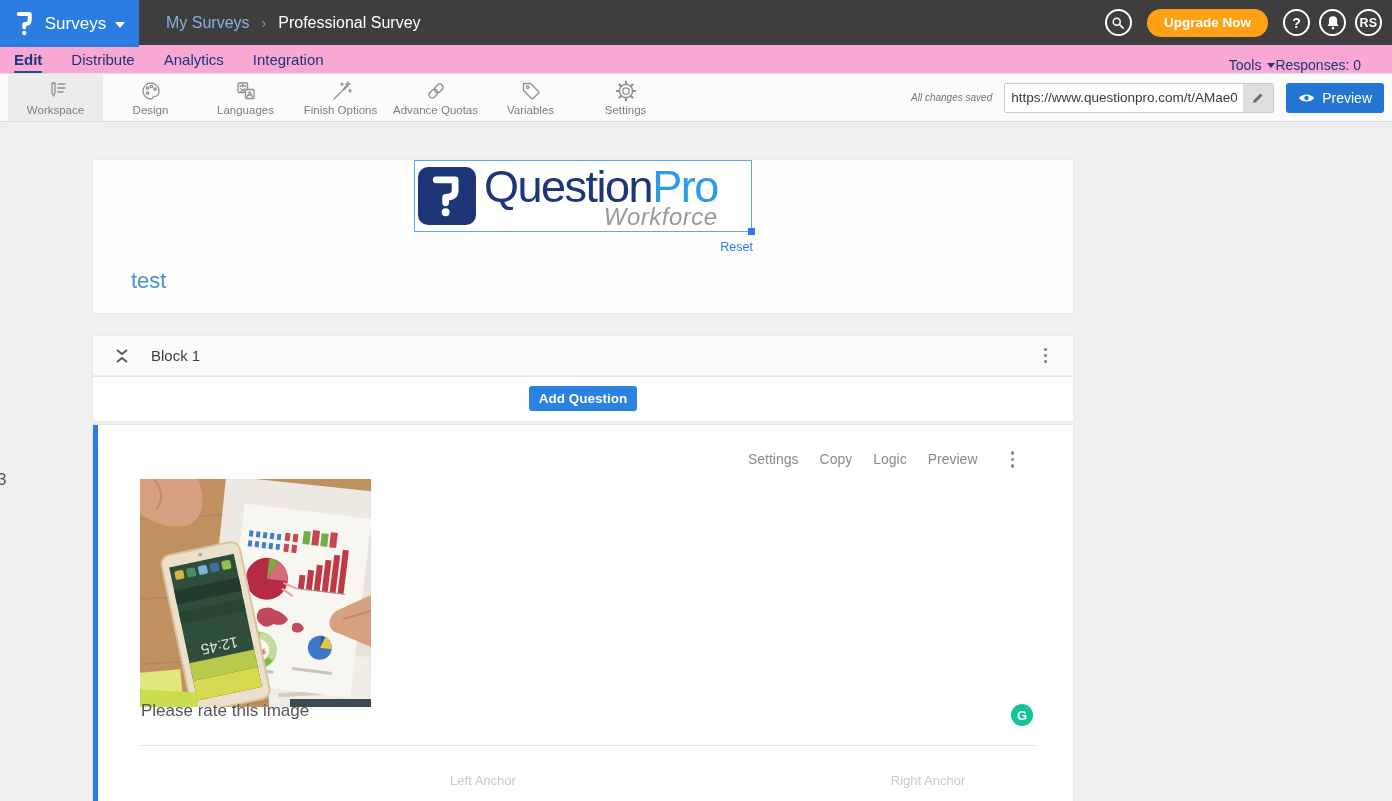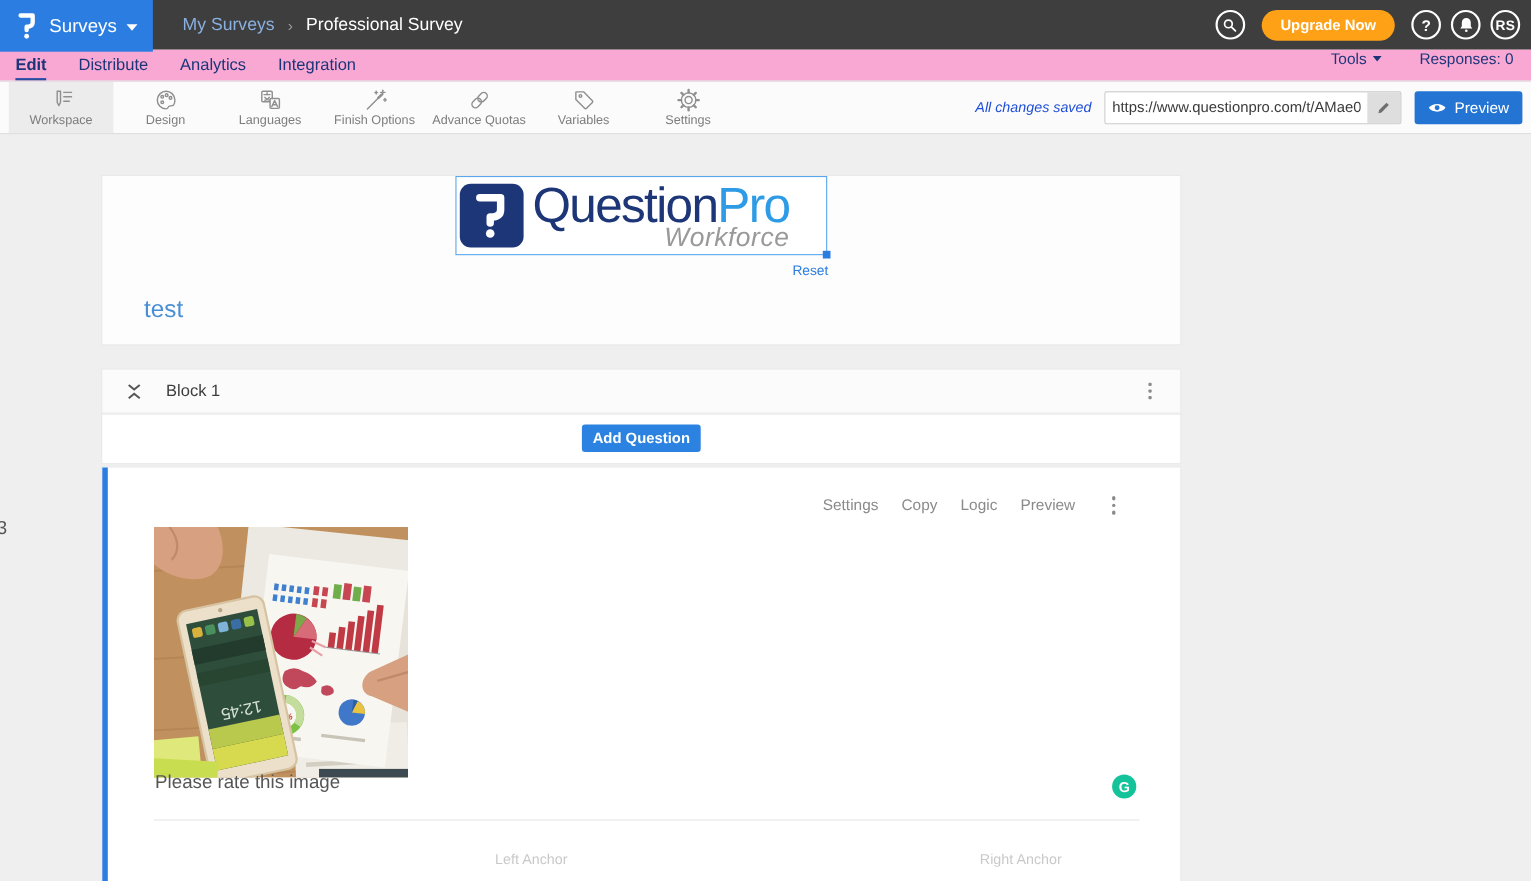--- a/index.html
+++ b/index.html
@@ -17,31 +17,31 @@
   .crumb-current { color:#fff; }
   .nav-right { margin-left:auto; display:flex; align-items:center; height:45px; gap:9px; padding-right:10px; }
   .circle-btn { width:27px; height:27px; border-radius:50%; border:2px solid #fff; display:flex; align-items:center; justify-content:center; cursor:pointer; color:#fff; font-weight:bold; font-size:14px; background:transparent; flex:0 0 auto; }
   .upgrade-btn { height:28px; border-radius:14px; background:#ffa117; color:#fff; font-weight:bold; font-size:13.5px; border:none; padding:0 17px; cursor:pointer; margin:0 6px; }
   .avatar-btn { font-size:12.5px; letter-spacing:.3px; }
 
   
   .tabrow { height:29px; background:#f9a8d4; border-bottom:1px solid #e3e3e3; display:flex; align-items:stretch; padding-left:14px; position:relative; }
   .tab { font-size:15px; color:#1c3578; display:flex; align-items:center; margin-right:29px; cursor:pointer; border-bottom:2px solid transparent; padding-top:2px; }
   .tab.active { border-bottom-color:#274b9f; font-weight:bold; }
-  .tabrow-right { margin-left:auto; display:flex; align-items:flex-start; gap:34px; padding-right:16px; font-size:14px; color:#1c3578; }
+  .tabrow-right { margin-left:auto; display:flex; align-items:flex-end; padding-right:31px; font-size:14px; color:#1c3578; }
   .tools-link { display:flex; align-items:center; gap:6px; cursor:pointer; }
   .caret-navy { width:0; height:0; border-left:4px solid transparent; border-right:4px solid transparent; border-top:5px solid #1c3578; }
 
   
   .toolbar { height:48px; background:#fbfbfb; border-bottom:1px solid #dcdcdc; display:flex; align-items:stretch; padding-left:8px; }
   .tool-item { width:95px; display:flex; flex-direction:column; align-items:center; justify-content:flex-start; padding-top:5px; gap:1px; cursor:pointer; color:#7d7d7d; font-size:11.5px; }
   .tool-item.active { background:#ececec; }
   .tool-item svg { stroke:#8f8f8f; fill:none; stroke-width:1.3; stroke-linecap:round; stroke-linejoin:round; }
   .toolbar-right { margin-left:auto; display:flex; align-items:center; gap:12px; padding-right:8px; }
-  .saved-status { font-style:italic; color:#1d4ed8; font-size:13px; white-space:nowrap; }
+  .saved-status { font-style:italic; color:#737373; font-size:10px; white-space:nowrap; }
   .url-box { display:flex; align-items:stretch; width:270px; height:30px; border:1px solid #c9c9c9; border-radius:2px; background:#fff; overflow:hidden; }
   .url-box input { border:none; outline:none; flex:1; font-size:13.5px; color:#3a3a3a; padding:0 6px; font-family:"Liberation Sans",sans-serif; min-width:0; }
   .url-edit { width:30px; background:#dedede; display:flex; align-items:center; justify-content:center; cursor:pointer; border:none; }
   .preview-btn { height:30px; padding:0 12px; background:#2374d3; border:none; border-radius:3px; color:#fff; font-size:14px; display:flex; align-items:center; gap:7px; cursor:pointer; font-family:"Liberation Sans",sans-serif; }
 
   
   .main-col { position:absolute; left:93px; top:152px; width:980px; }
   .ring { box-shadow:0 0 0 1px #e9e9e9; }
 
   .header-card { height:153px; background:#fdfdfd; position:relative; }

